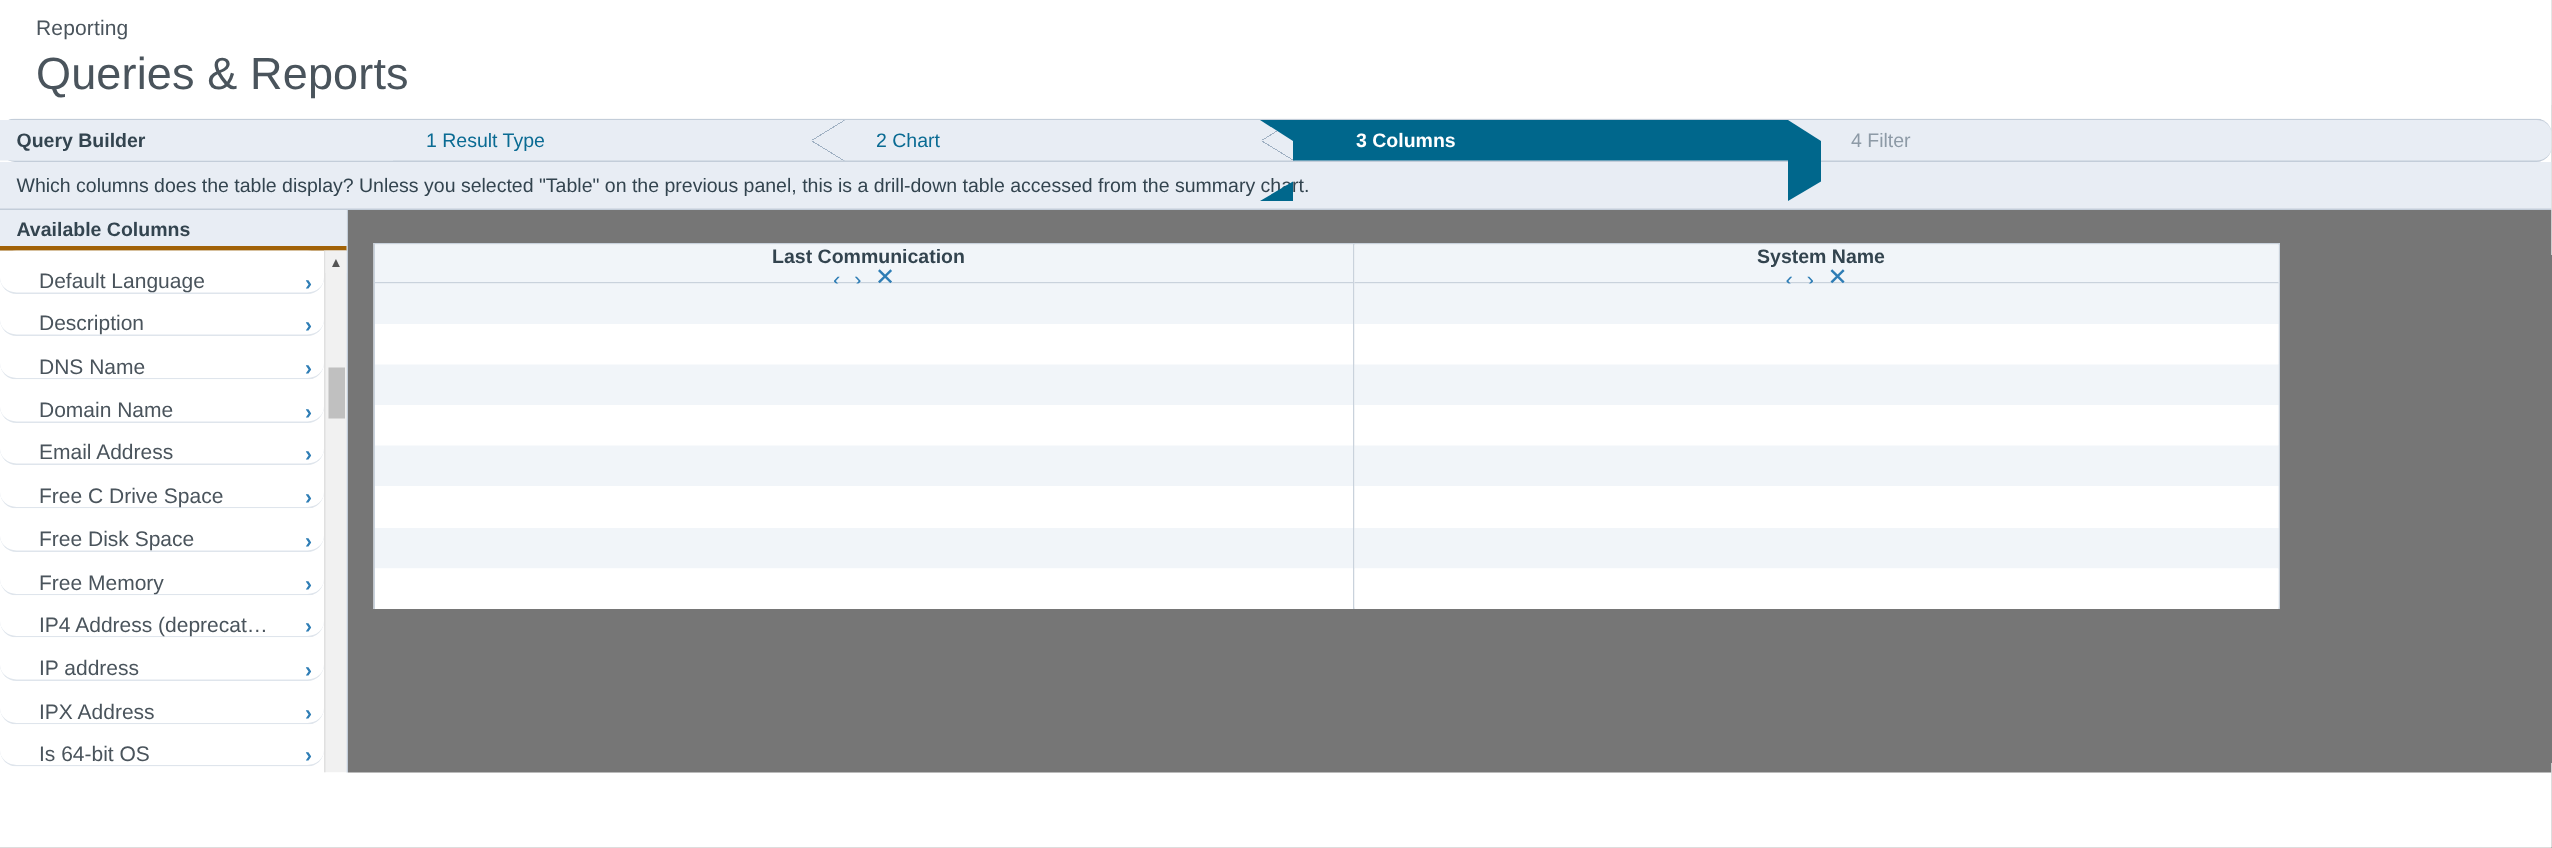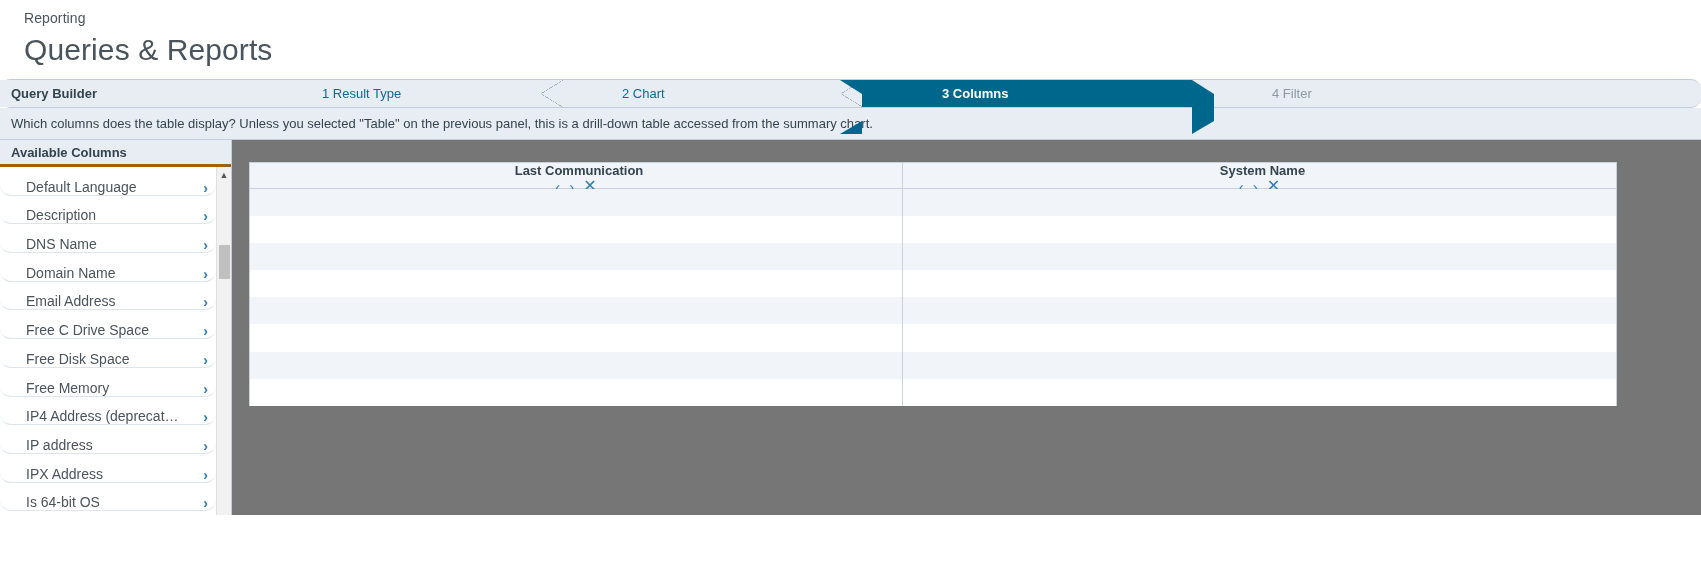--- a/index.html
+++ b/index.html
@@ -31,21 +31,21 @@
   .wz-label {
     display: flex; align-items: center;
     padding-left: 11px; width: 262px;
     font-size: 13px; font-weight: bold; color: #33444f;
     background: #e8edf4; position: relative; z-index: 5;
   }
   .wz-step {
     position: relative; display: flex; align-items: center;
     font-size: 13px; color: #0a6b93; padding-left: 22px;
   }
-  .wz-step .wz-text { position: relative; z-index: 4; white-space: nowrap; margin-left: 38px; }
+  .wz-step .wz-text { position: relative; z-index: 4; white-space: nowrap; }
   
   .wz-step.sep::after {
     content: ""; position: absolute; right: -1px; top: 0;
     width: 22px; height: 27px; z-index: 3;
     background:
       linear-gradient(to bottom right, transparent 49.3%, #9fb0c2 49.3%, #9fb0c2 52%, transparent 52%) no-repeat 0 0 / 100% 50%,
       linear-gradient(to top right, transparent 49.3%, #9fb0c2 49.3%, #9fb0c2 52%, transparent 52%) no-repeat 0 100% / 100% 50%;
   }
   .wz-step.s1 { width: 300px; }
   .wz-step.s2 { width: 300px; }
@@ -116,21 +116,21 @@
   .selected-stage {
     flex: 1; background: #767676; padding: 22px 0 0 17px; overflow: hidden;
     display: flex;
   }
   .col-card {
     background: #ffffff; display: flex; flex-direction: column;
     height: 244px; border: 1px solid #c9d2dc; border-right: none;
   }
   .col-card:last-child { border-right: 1px solid #c9d2dc; }
   .col-card.c1 { width: 653px; }
-  .col-card.c2 { width: 715px; text-align: right; }
+  .col-card.c2 { width: 618px; text-align: right; }
   .col-head {
     height: 26px; background: #f1f5f9; border-bottom: 1px solid #c9d2dc;
     display: flex; align-items: center; padding: 0 5px 0 11px; flex-direction: column;
   }
   .col-head .title {
     font-size: 13px; font-weight: bold; color: #33444f; flex: 1; white-space: nowrap;
   }
   .col-head .ctrls { display: flex; align-items: center; gap: 9px; padding-right: 6px; }
   .col-head .ic {
     color: #2e7db5; font-size: 15px; line-height: 1; cursor: pointer; font-weight: 500;

